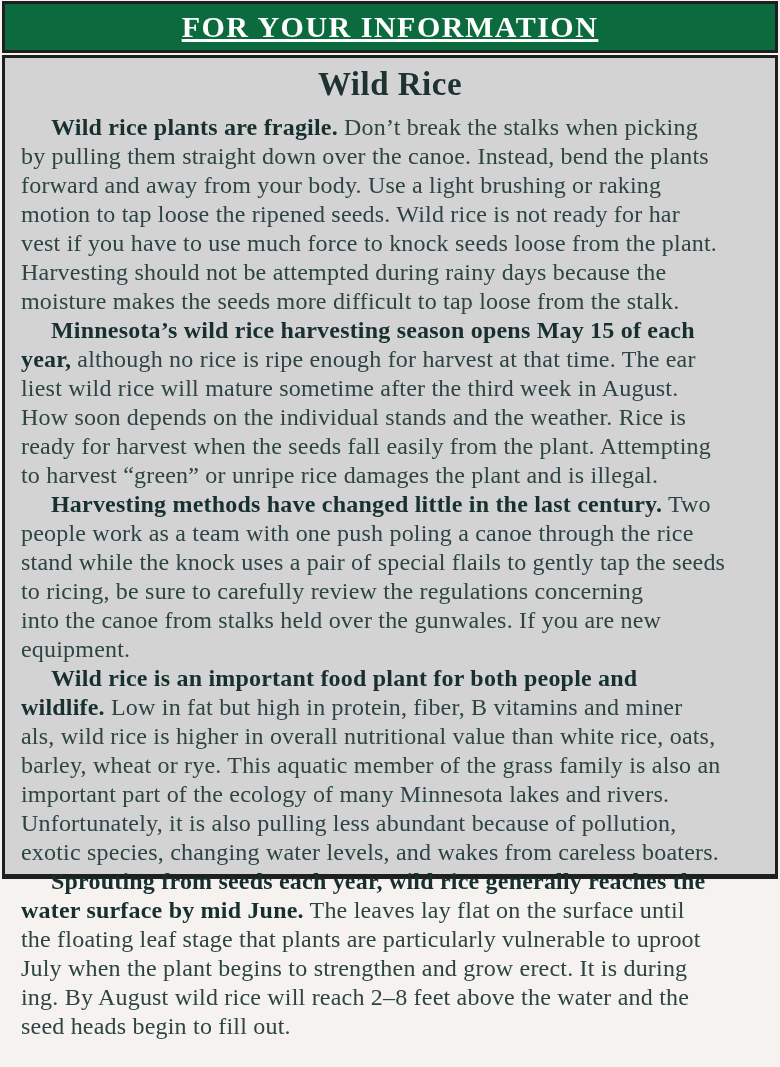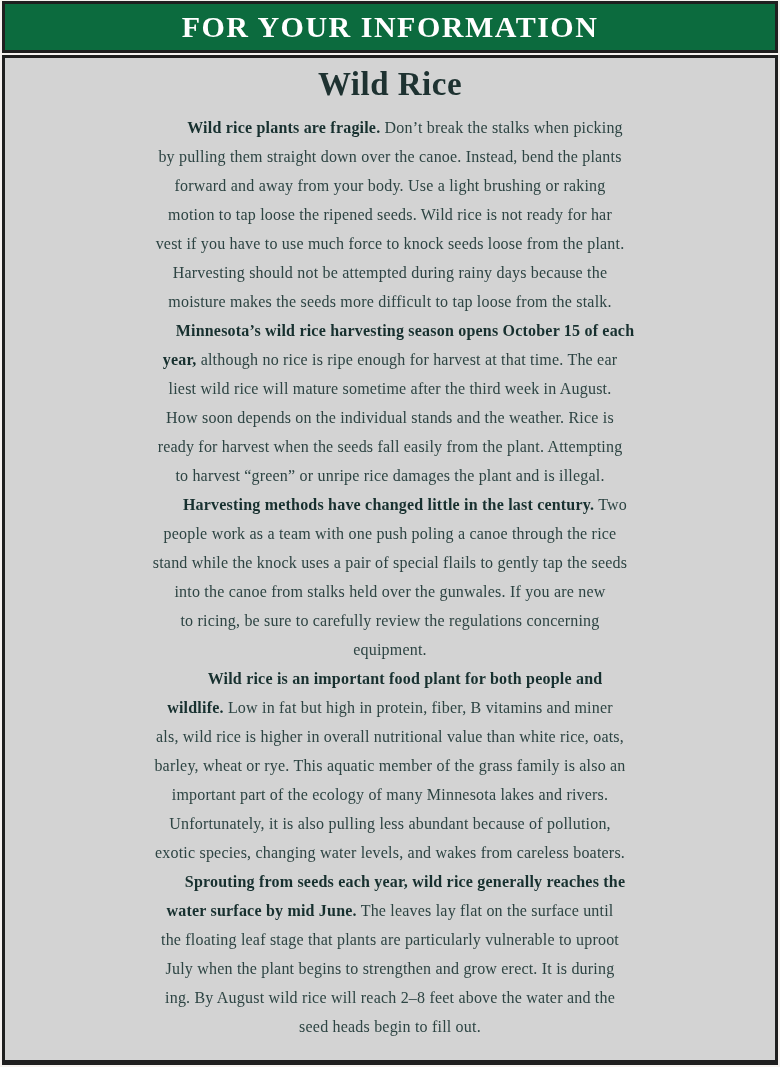--- a/index.html
+++ b/index.html
@@ -26,47 +26,47 @@
     border:3px solid var(--border-dark);
     display:flex;align-items:center;justify-content:center;
   }
   .banner-title{
     color:var(--banner-text);
     font-size:30px;
     font-weight:600;
     letter-spacing:1.5px;
     font-family:"Liberation Serif", serif;
     text-transform:uppercase;
+    text-decoration:underline;
   }
   .panel{
     margin:2px 2px 0 2px;
-    height:1010px;
+    height:824px;
     box-sizing:border-box;
     background:var(--panel-bg);
     border:3px solid var(--border-dark);
     border-bottom-width:5px;
     padding:4px 16px 10px 16px;
   }
   .panel-title{
     text-align:center;
     font-size:33px;
     font-weight:bold;
     color:#1e3231;
     margin:4px 0 10px 0;
     letter-spacing:0.5px;
   }
   .paragraphs{margin:0;}
   .paragraph{margin:0;}
   .line{
-    font-size:16px;
+    font-size:24px;
     line-height:29px;
     color:var(--body-text);
     white-space:nowrap;
     letter-spacing:0.2px;
-    text-align:center;
   }
   .line.first{padding-left:30px;}
   .line b{
     color:var(--bold-text);
     font-weight:bold;
   }
 </style>
 </head>
 <body>
 
@@ -80,33 +80,33 @@
       <div class="paragraph">
         <div class="line first"><b>Wild rice plants are fragile.</b><span> Don’t break the stalks when picking</span></div>
         <div class="line"><span>by pulling them straight down over the canoe. Instead, bend the plants</span></div>
         <div class="line"><span>forward and away from your body. Use a light brushing or raking</span></div>
         <div class="line"><span>motion to tap loose the ripened seeds. Wild rice is not ready for har</span></div>
         <div class="line"><span>vest if you have to use much force to knock seeds loose from the plant.</span></div>
         <div class="line"><span>Harvesting should not be attempted during rainy days because the</span></div>
         <div class="line"><span>moisture makes the seeds more difficult to tap loose from the stalk.</span></div>
       </div>
       <div class="paragraph">
-        <div class="line first"><b>Minnesota’s wild rice harvesting season opens October 15 of each</b></div>
+        <div class="line first"><b>Minnesota’s wild rice harvesting season opens May 15 of each</b></div>
         <div class="line"><b>year,</b><span> although no rice is ripe enough for harvest at that time. The ear</span></div>
         <div class="line"><span>liest wild rice will mature sometime after the third week in August.</span></div>
         <div class="line"><span>How soon depends on the individual stands and the weather. Rice is</span></div>
         <div class="line"><span>ready for harvest when the seeds fall easily from the plant. Attempting</span></div>
         <div class="line"><span>to harvest “green” or unripe rice damages the plant and is illegal.</span></div>
       </div>
       <div class="paragraph">
         <div class="line first"><b>Harvesting methods have changed little in the last century.</b><span> Two</span></div>
         <div class="line"><span>people work as a team with one push poling a canoe through the rice</span></div>
         <div class="line"><span>stand while the knock uses a pair of special flails to gently tap the seeds</span></div>
+        <div class="line"><span>to ricing, be sure to carefully review the regulations concerning</span></div>
         <div class="line"><span>into the canoe from stalks held over the gunwales. If you are new</span></div>
-        <div class="line"><span>to ricing, be sure to carefully review the regulations concerning</span></div>
         <div class="line"><span>equipment.</span></div>
       </div>
       <div class="paragraph">
         <div class="line first"><b>Wild rice is an important food plant for both people and</b></div>
         <div class="line"><b>wildlife.</b><span> Low in fat but high in protein, fiber, B vitamins and miner</span></div>
         <div class="line"><span>als, wild rice is higher in overall nutritional value than white rice, oats,</span></div>
         <div class="line"><span>barley, wheat or rye. This aquatic member of the grass family is also an</span></div>
         <div class="line"><span>important part of the ecology of many Minnesota lakes and rivers.</span></div>
         <div class="line"><span>Unfortunately, it is also pulling less abundant because of pollution,</span></div>
         <div class="line"><span>exotic species, changing water levels, and wakes from careless boaters.</span></div>

